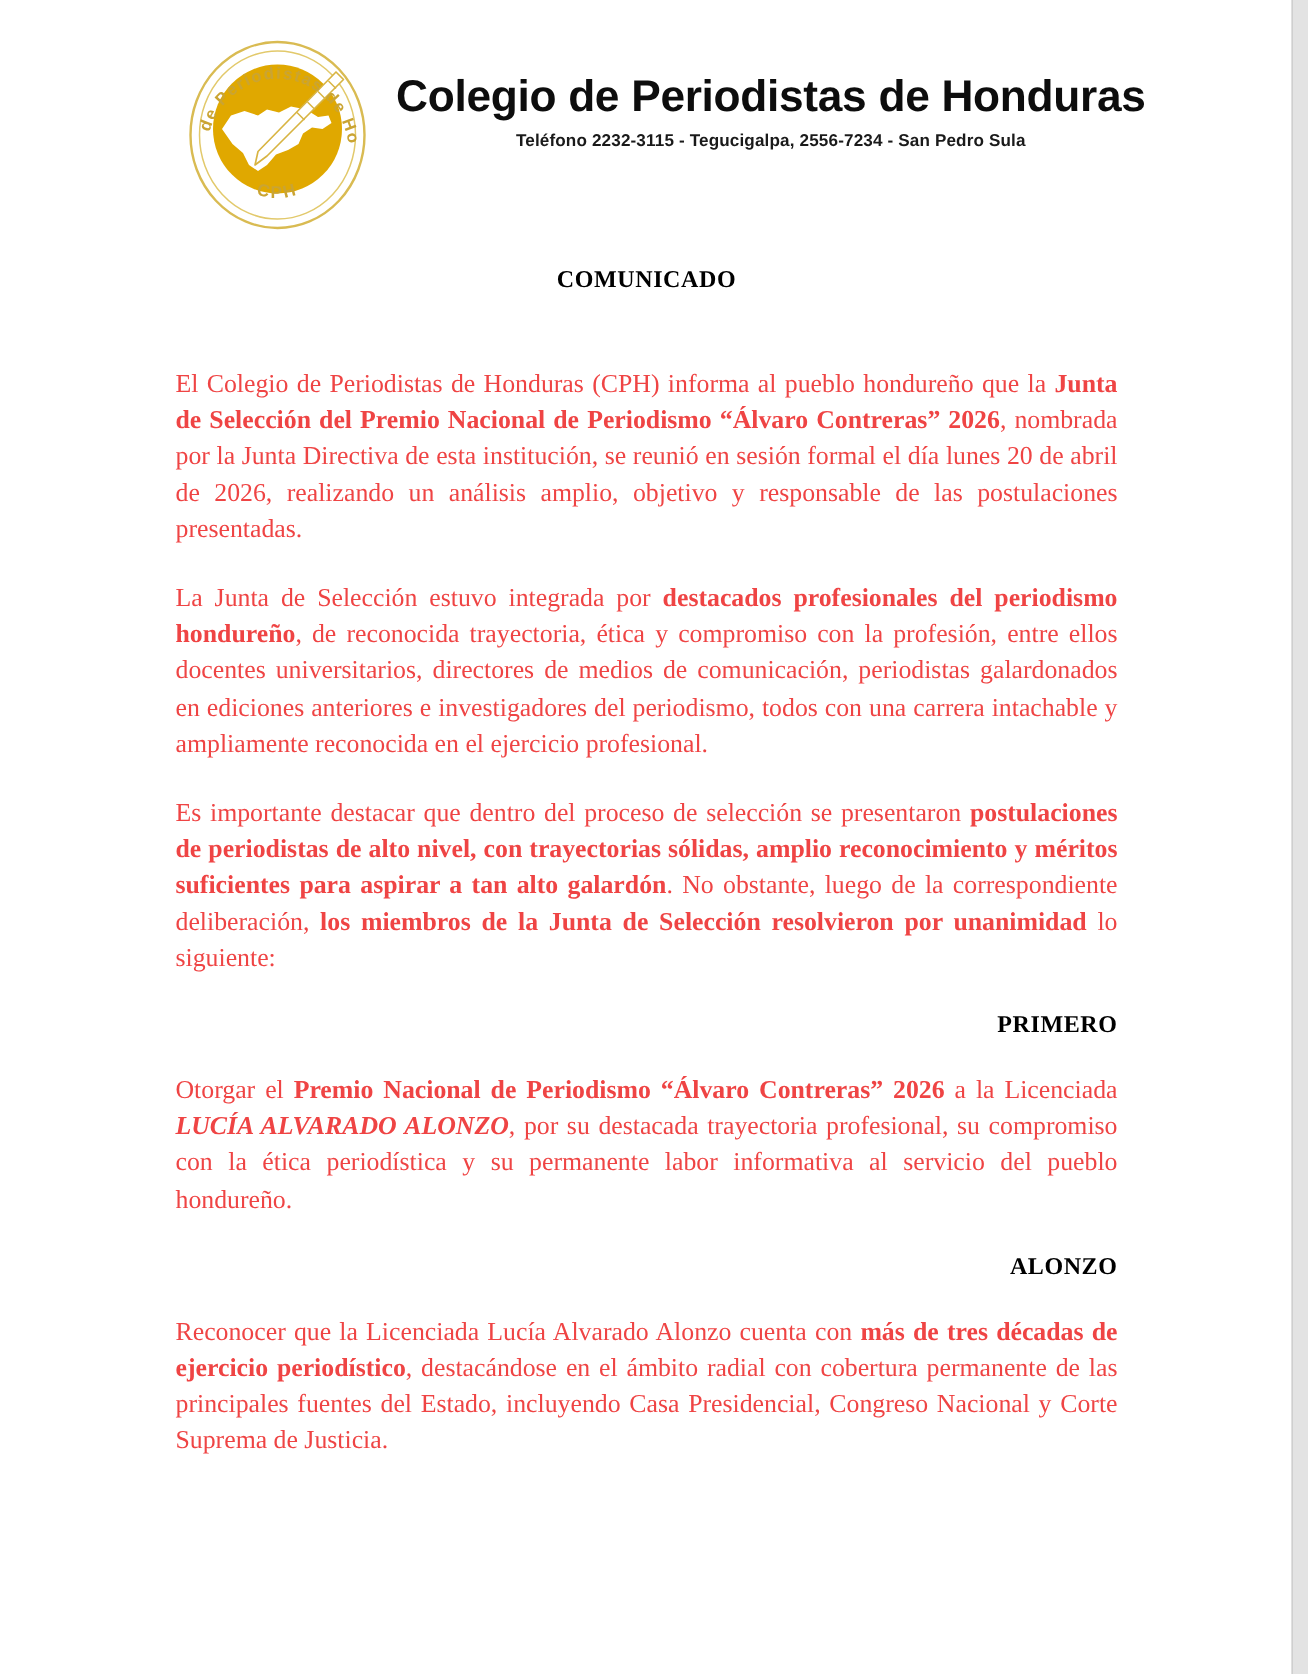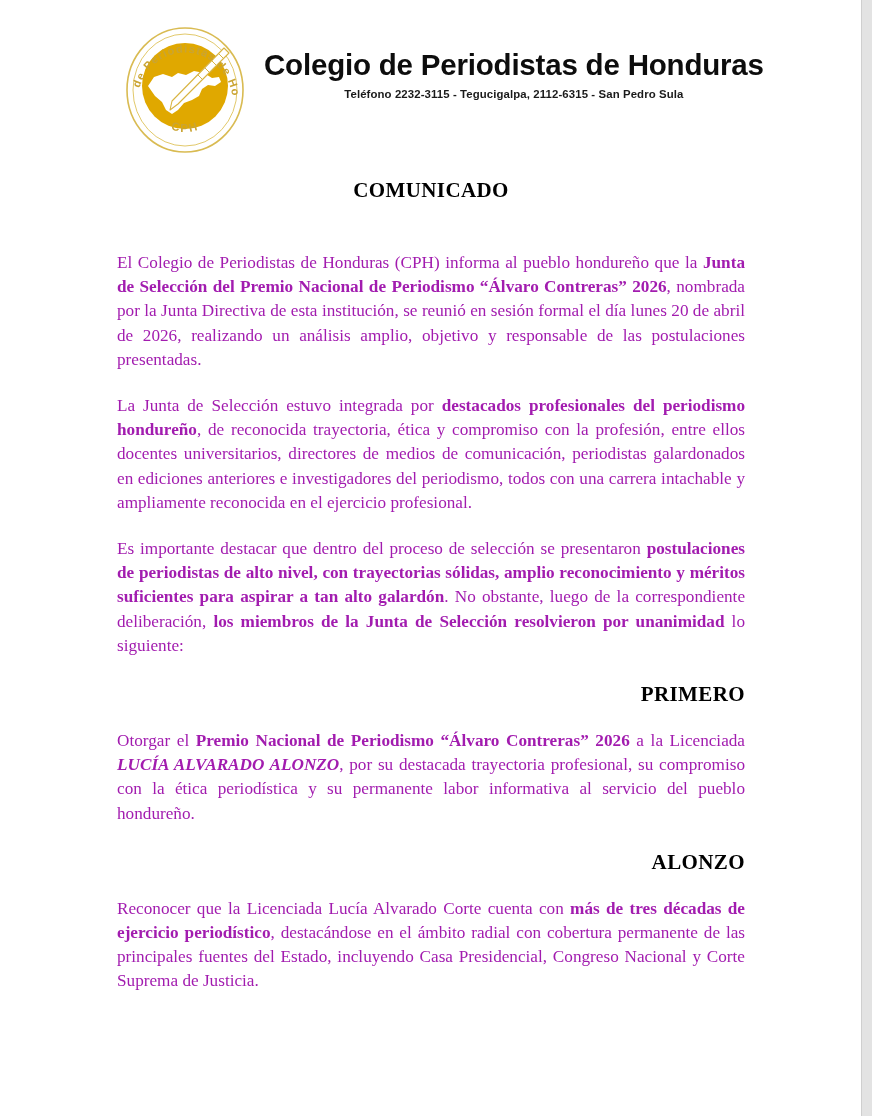--- a/index.html
+++ b/index.html
@@ -87,34 +87,34 @@
     position: absolute;
     left: 117px;
     top: 178px;
     width: 628px;
   }
 
   .doc-heading {
     text-align: center;
     font-family: "Liberation Serif", "DejaVu Serif", serif;
     font-weight: bold;
-    font-size: 21px;
+    font-size: 16px;
     letter-spacing: 0.4px;
     color: #000;
   }
   #heading-comunicado { margin: 0 0 48px 0; }
   .section-heading { margin: 24px 0 22px 0; text-align: right; }
 
   p.para {
     margin: 0 0 22px 0;
     text-align: justify;
     text-justify: inter-word;
     font-size: 17.2px;
     line-height: 24.2px;
-    color: #a21caf;
+    color: #ef4444;
     hyphens: none;
   }
   p.para:last-child { margin-bottom: 0; }
   p.para b { font-weight: bold; }
   .caps { font-weight: bold; font-style: italic; }
 </style>
 </head>
 <body>
 
 <div id="page-sheet">
@@ -149,21 +149,21 @@
           <textPath href="#arcTop" startOffset="50%" text-anchor="middle">Colegio de Periodistas de Honduras</textPath>
         </text>
         <text font-family="Liberation Sans, sans-serif" font-size="11.5" font-weight="bold" fill="#caa432" letter-spacing="1.6">
           <textPath href="#arcBot" startOffset="50%" text-anchor="middle">CPH</textPath>
         </text>
       </svg>
     </div>
 
     <div id="letterhead-text">
       <div id="org-title">Colegio de Periodistas de Honduras</div>
-      <div class="contact-line">Teléfono 2232-3115 - Tegucigalpa, 2112-6315 - San Pedro Sula</div>
+      <div class="contact-line">Teléfono 2232-3115 - Tegucigalpa, 2556-7234 - San Pedro Sula</div>
     </div>
 
   </div>
 
   <div id="doc-body">
 
     <div id="heading-comunicado" class="doc-heading">COMUNICADO</div>
 
     <p class="para">
       <span>El Colegio de Periodistas de Honduras (CPH) informa al pueblo hondureño que la </span><b>Junta de Selección del Premio Nacional de Periodismo “Álvaro Contreras” 2026</b><span>, nombrada por la Junta Directiva de esta institución, se reunió en sesión formal el día lunes 20 de abril de 2026, realizando un análisis amplio, objetivo y responsable de las postulaciones presentadas.</span>
@@ -179,20 +179,20 @@
 
     <div class="doc-heading section-heading">PRIMERO</div>
 
     <p class="para">
       <span>Otorgar el </span><b>Premio Nacional de Periodismo “Álvaro Contreras” 2026</b><span> a la Licenciada </span><b class="caps">LUCÍA ALVARADO ALONZO</b><span>, por su destacada trayectoria profesional, su compromiso con la ética periodística y su permanente labor informativa al servicio del pueblo hondureño.</span>
     </p>
 
     <div class="doc-heading section-heading">ALONZO</div>
 
     <p class="para">
-      <span>Reconocer que la Licenciada Lucía Alvarado Corte cuenta con </span><b>más de tres décadas de ejercicio periodístico</b><span>, destacándose en el ámbito radial con cobertura permanente de las principales fuentes del Estado, incluyendo Casa Presidencial, Congreso Nacional y Corte Suprema de Justicia.</span>
+      <span>Reconocer que la Licenciada Lucía Alvarado Alonzo cuenta con </span><b>más de tres décadas de ejercicio periodístico</b><span>, destacándose en el ámbito radial con cobertura permanente de las principales fuentes del Estado, incluyendo Casa Presidencial, Congreso Nacional y Corte Suprema de Justicia.</span>
     </p>
 
   </div>
 
 </div>
 
 <div id="page-gutter"></div>
 
 </body></html>

